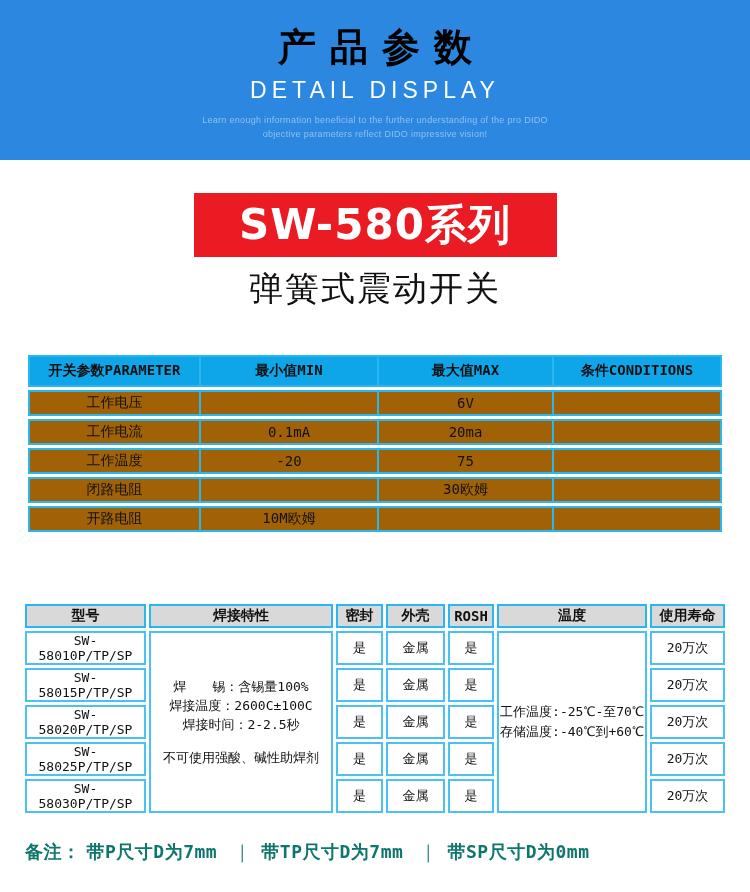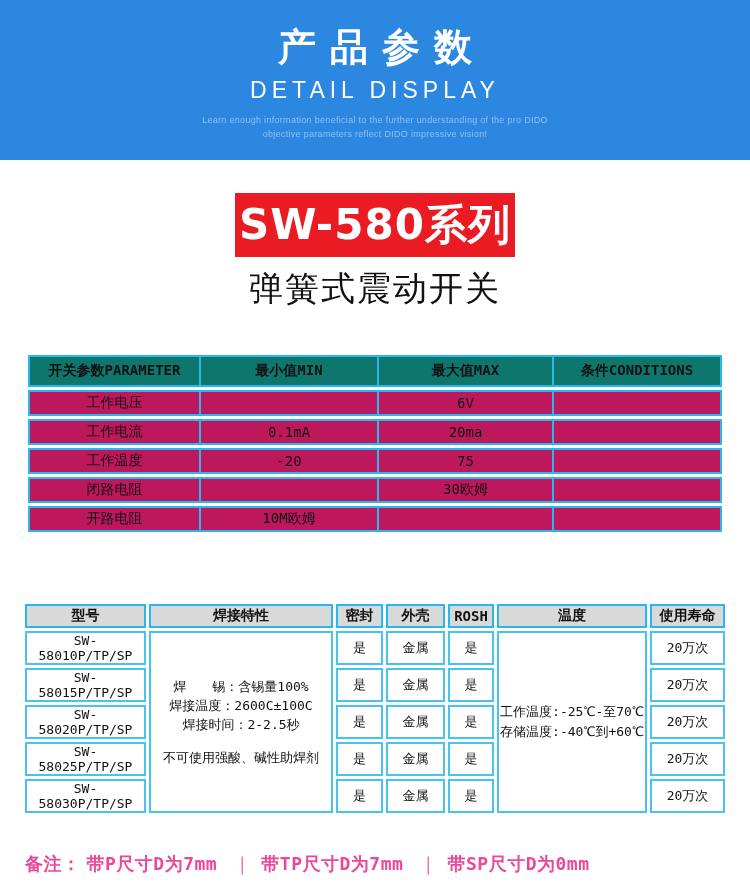--- a/index.html
+++ b/index.html
@@ -6,35 +6,35 @@
   html,body { width:750px; background:#ffffff; font-family:"Liberation Sans", sans-serif; }
   body { height:892px; overflow:hidden; }
 
   
   .banner {
     width:750px; height:160px; background:#2b87e0;
     display:flex; flex-direction:column; align-items:center; justify-content:center;
     padding-top:6px;
   }
   .banner-title {
-    color:#ffffff; font-size:38px; font-weight:bold; letter-spacing:14px;
+    color:#000000; font-size:38px; font-weight:bold; letter-spacing:14px;
     text-indent:14px; line-height:1.1;text-align:right;
   }
   .banner-sub {
     color:#ffffff; font-size:23px; letter-spacing:5px; margin-top:8px;
     font-weight:400;
   }
   .banner-tagline {
     color:#8ec1f0; font-size:9px; margin-top:4px; letter-spacing:0.3px;
   }
   .banner-tagline.first { margin-top:11px; }
 
   
   .series-box {
-    width:280px; height:64px; margin:33px auto 0; background:#ea1b23;
+    width:363px; height:64px; margin:33px auto 0; background:#ea1b23;
     display:flex; align-items:center; justify-content:center;
   }
   .series-name {
     color:#ffffff; font-size:42px; font-weight:bold; letter-spacing:1px;
     font-family:"DejaVu Sans", sans-serif;
   }
   .series-desc {
     text-align:center; font-size:34px; color:#111111; margin-top:9px;
     letter-spacing:2px;
   }
@@ -43,24 +43,24 @@
   .t1 {
     margin:40px auto 0; width:694px;
     border-collapse:separate; border-spacing:0 3px;
     font-family:"DejaVu Sans Mono","Liberation Mono", monospace;
     table-layout:fixed;
   }
   .t1 td {
     border-top:2px solid #29b7f2; border-bottom:2px solid #29b7f2;
     border-right:2px solid #29b7f2;
     text-align:center; vertical-align:middle;
-    font-size:14px; color:#111111; height:26px; background:#be185d;
+    font-size:14px; color:#111111; height:26px; background:#a16207;
   }
   .t1 td:first-child { border-left:2px solid #29b7f2; }
-  .t1 tr.th td { background:#0f766e; font-weight:bold; height:32px; font-size:14px; }
+  .t1 tr.th td { background:#0ea5e9; font-weight:bold; height:32px; font-size:14px; }
   .t1 .c1 { width:173px; } .t1 .c2 { width:178px; }
   .t1 .c3 { width:175px; } .t1 .c4 { width:168px; }
 
   
   .t2 {
     margin:66px auto 0; width:700px;
     border-collapse:separate; border-spacing:3px;
     font-family:"DejaVu Sans Mono","Liberation Mono", monospace;
     table-layout:fixed;
   }
@@ -72,22 +72,22 @@
   .t2 .m1 { width:121px; } .t2 .m2 { width:184px; }
   .t2 .m3 { width:47px; }  .t2 .m4 { width:59px; }
   .t2 .m5 { width:46px; }  .t2 .m6 { width:150px; }
   .t2 .m7 { width:75px; }
   .weld-line { line-height:19px; }
   .weld-gap { height:14px; }
   .temp-block { display:inline-block; text-align:left; line-height:20px; }
 
   
   .footnote {
-    margin:36px 0 0 25px;
-    color:#ec4899; font-size:18px; font-weight:bold;
+    margin:24px 0 0 25px;
+    color:#0f766e; font-size:18px; font-weight:bold;
     font-family:"DejaVu Sans Mono","Liberation Mono", monospace;
     letter-spacing:0.5px;
   }
   .footnote span { margin-right:6px; }
   .footnote .sep { margin:0 10px; font-weight:normal; }
 </style>
 </head>
 <body>
 
 <div class="banner">

